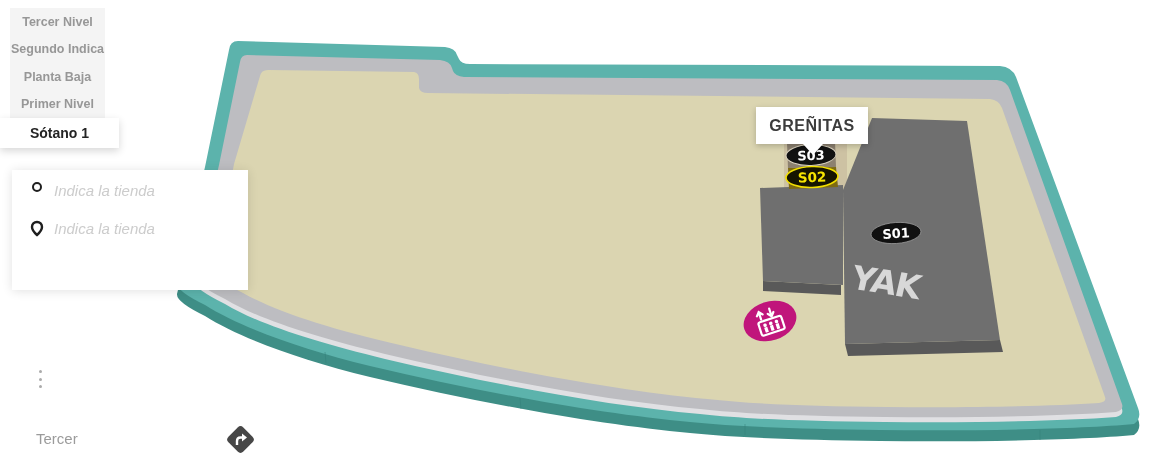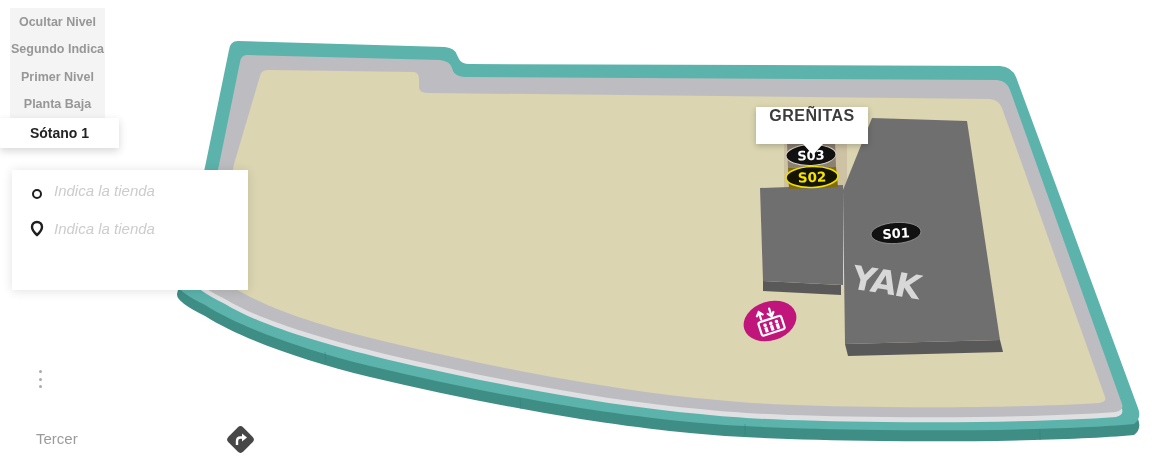--- a/index.html
+++ b/index.html
@@ -13,41 +13,41 @@
   .level-item { height:27.5px; display:flex; align-items:center; justify-content:center;
                 font-size:12.5px; font-weight:bold; color:#979797; cursor:pointer; }
   .level-selected { position:absolute; left:0; top:118px; width:119px; height:30px;
                     background:#fff; box-shadow:0 3px 8px rgba(0,0,0,.16);
                     display:flex; align-items:center; justify-content:center;
                     font-size:14px; font-weight:bold; color:#242424; cursor:pointer; }
 
   
   .legend-card { position:absolute; left:12px; top:170px; width:236px; height:120px;
                  background:#fff; box-shadow:0 1px 10px rgba(0,0,0,.12); z-index:5; }
-  .legend-row { position:absolute; left:20px; display:flex; align-items:flex-end; }
+  .legend-row { position:absolute; left:20px; display:flex; align-items:flex-start; }
   .ring-icon { width:10px; height:10px; border:2.6px solid #1f1f1f; border-radius:50%;
                margin-right:12px; flex:0 0 auto; }
   .legend-input { border:none; outline:none; width:170px; font-size:15px; color:#555;
                   font-family:"Liberation Sans", sans-serif; background:transparent; }
   .legend-input::placeholder { color:#cccccc; font-style:italic; opacity:1; }
   .dots { position:absolute; left:26.5px; top:200px; display:flex; flex-direction:column; gap:4.5px; }
   .dot { width:3px; height:3px; border-radius:50%; background:#ababab; }
   .hide-link { position:absolute; left:24px; top:260px; font-size:15px; color:#9b9b9b; cursor:pointer; }
   .directions-btn { position:absolute; left:217px; top:258px; width:23px; height:23px; cursor:pointer; }
   .directions-btn .diamond { position:absolute; inset:1px; background:#474747;
                              border-radius:4px; transform:rotate(45deg); }
   .directions-btn svg { position:absolute; inset:0; }
 
   
   .map-svg { position:absolute; left:0; top:0; z-index:1; }
 
   
   .bubble { position:absolute; left:756px; top:107px; width:112px; height:37px;
             background:#ffffff; box-shadow:0 2px 6px rgba(0,0,0,.22); z-index:4;
-            display:flex; align-items:flex-start; justify-content:center;
+            display:flex; align-items:center; justify-content:center;
             font-size:16px; font-weight:bold; color:#3c3c3c; letter-spacing:.5px; }
   .bubble-tail { position:absolute; left:47px; top:37px; width:0; height:0;
                  border:10px solid transparent; border-top:11px solid #fff;
                  border-bottom-width:0; }
 </style>
 </head>
 <body>
 
 <div class="stage">
 
@@ -136,24 +136,24 @@
       </g>
     </g>
   </svg>
 
   <div class="bubble">
     <span>GREÑITAS</span>
     <div class="bubble-tail"></div>
   </div>
 
   <div class="levels-panel">
-    <div class="level-item">Ocultar Nivel</div>
+    <div class="level-item">Tercer Nivel</div>
     <div class="level-item">Segundo Indica</div>
+    <div class="level-item">Planta Baja</div>
     <div class="level-item">Primer Nivel</div>
-    <div class="level-item">Planta Baja</div>
   </div>
   <div class="level-selected">Sótano 1</div>
 
   <div class="legend-card">
 
     <div class="legend-row" style="top:12px;">
       <span class="ring-icon"></span>
       <input class="legend-input" placeholder="Indica la tienda" style="">
     </div>
 

